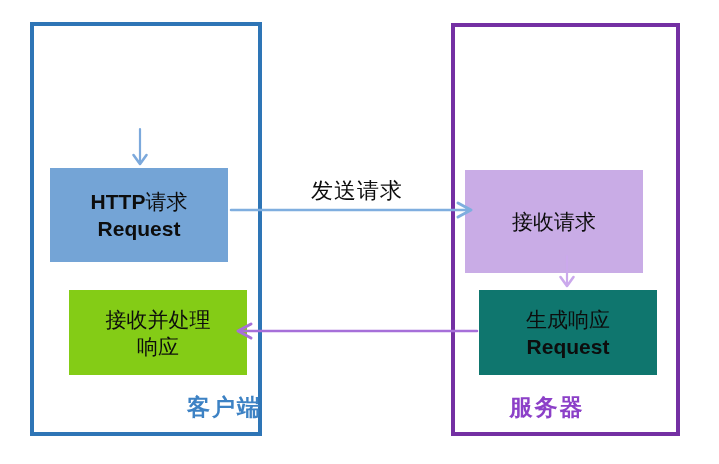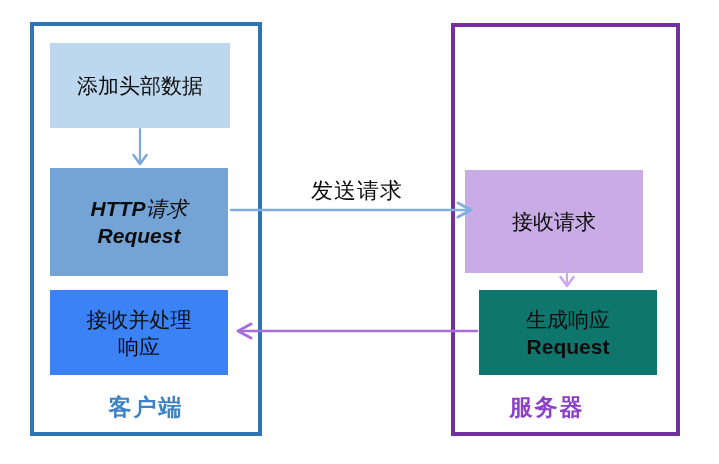--- a/index.html
+++ b/index.html
@@ -9,21 +9,21 @@
   .frame{position:absolute;background:#fff;box-sizing:border-box;}
   .frame.client{left:30px;top:22px;width:232px;height:414px;border:4px solid;}
   .frame.server{left:451px;top:23px;width:229px;height:413px;border:4px solid;}
 
   .node{position:absolute;display:flex;flex-direction:column;align-items:center;justify-content:center;
         text-align:center;color:#0d0d0d;font-size:21px;line-height:27px;z-index:1;}
   .node .cjk{font-weight:normal;}
   .node .latin{font-weight:bold;}
 
   .box1{left:50px;top:43px;width:180px;height:85px;}
-  .box2{left:50px;top:168px;width:178px;height:108px;font-style:italic;}
+  .box2{left:50px;top:168px;width:178px;height:94px;}
   .box3{left:50px;top:290px;width:178px;height:85px;}
   .box4{left:465px;top:170px;width:178px;height:103px;}
   .box5{left:479px;top:290px;width:178px;height:85px;}
 
   .frame-label{position:absolute;z-index:1;font-size:23px;font-weight:bold;text-align:center;letter-spacing:2px;}
   .client-label{left:30px;top:392px;width:232px;}
   .server-label{left:451px;top:392px;width:192px;}
 
   .arrow-label{position:absolute;z-index:3;font-size:22px;color:#0d0d0d;text-align:center;letter-spacing:1px;}
   .send-label{left:277px;top:176px;width:160px;text-align:center;}
@@ -33,44 +33,41 @@
   svg.arrows path{fill:none;stroke-linecap:round;stroke-linejoin:round;}
 </style>
 </head>
 <body>
 
 <div class="canvas">
 
   <div class="frame client" style="border-color: rgb(46, 117, 182);"></div>
   <div class="frame server" style="border-color: rgb(116, 48, 163);"></div>
 
-  <div class="node box1" style="background: rgb(189, 215, 238);">
-    <span class="cjk">添加头部数据</span>
-  </div>
 
   <div class="node box2" style="background: rgb(116, 164, 214);">
     <span><span class="latin">HTTP</span><span class="cjk">请求</span></span>
     <span class="latin">Request</span>
   </div>
 
-  <div class="node box3" style="background: #3b82f6;">
+  <div class="node box3" style="background: #84cc16; margin-left: 19px;">
     <span class="cjk">接收并处理</span>
     <span class="cjk">响应</span>
   </div>
 
   <div class="node box4" style="background: rgb(201, 172, 230);">
     <span class="cjk">接收请求</span>
   </div>
 
   <div class="node box5" style="background: #0f766e;">
     <span class="cjk">生成响应</span>
     <span class="latin">Request</span>
   </div>
 
-  <div class="frame-label client-label" style="color: rgb(61, 130, 196);">客户端</div>
+  <div class="frame-label client-label" style="color: rgb(61, 130, 196); text-align: right;">客户端</div>
   <div class="frame-label server-label" style="color: rgb(140, 64, 200);">服务器</div>
 
   <div class="arrow-label send-label">发送请求</div>
 
   <svg class="arrows" width="719" height="464" viewBox="0 0 719 464">
 
     <g style="stroke: rgb(124, 169, 220);">
       <path d="M140,129 L140,162" stroke-width="2.2"></path>
       <path d="M133.5,155 L140,164 L146.5,155" stroke-width="2.6"></path>
     </g>

